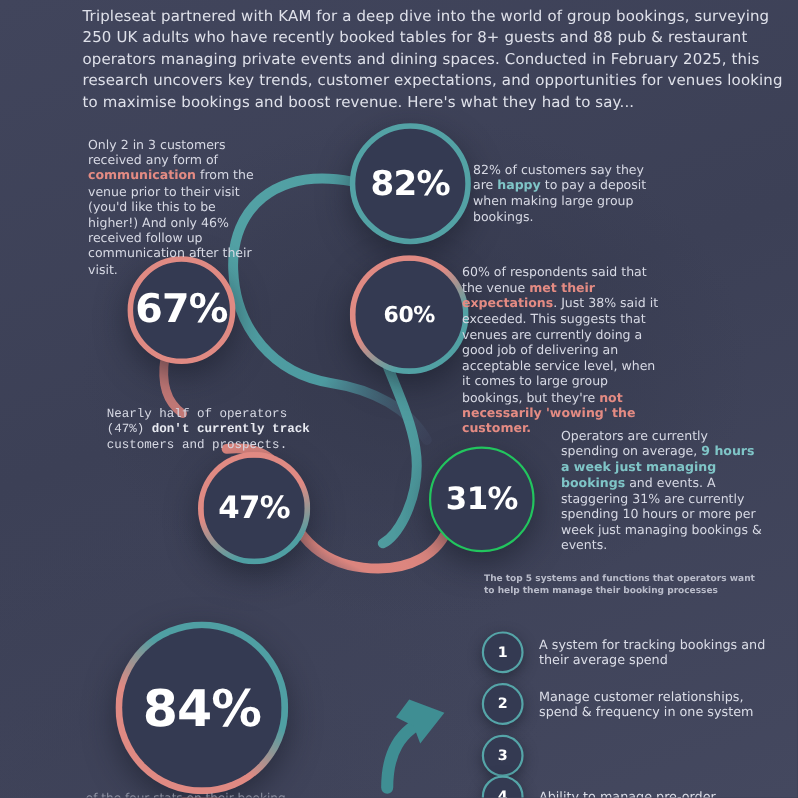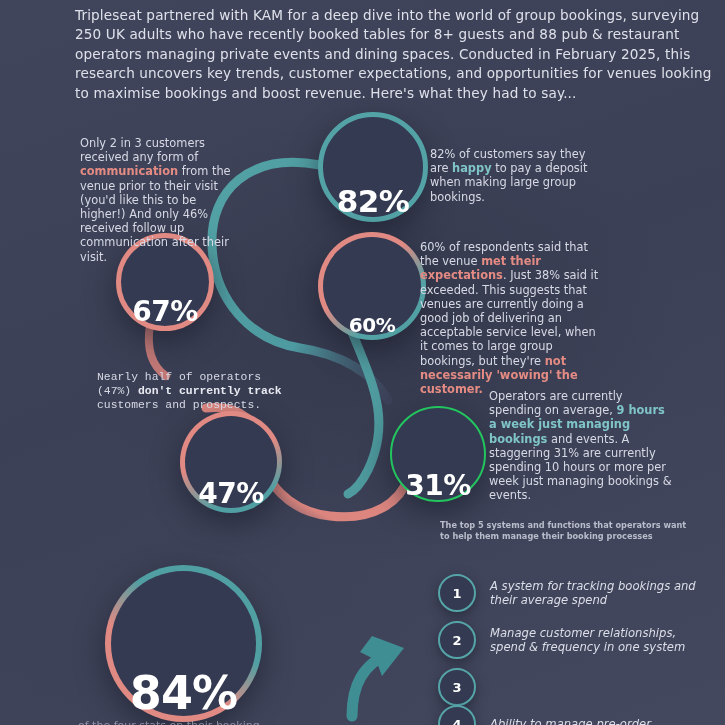--- a/index.html
+++ b/index.html
@@ -25,29 +25,29 @@
   #intro{
     position:absolute;left:75px;top:6px;width:640px;
     font-size:13.6px;line-height:19.4px;color:#dfe1ea;
     letter-spacing:.01em;
   }
 
   
   .pct{
     position:absolute;border-radius:50%;
     background:#343a52;
-    display:flex;align-items:flex-end;justify-content:center;
+    display:flex;align-items:center;justify-content:center;
     color:#ffffff;font-weight:700;letter-spacing:-.02em;
     box-shadow:0 10px 28px rgba(22,25,38,.55);
   }
   .pct span{display:block;line-height:1;}
 
   #c82 {left:318px;top:112px;width:100px;height:100px;font-size:31px;
         border:5px solid #53a2a5;}
-  #c67 {left:116px;top:233px;width:88px;height:88px;font-size:28px;
+  #c67 {left:116px;top:233px;width:88px;height:88px;font-size:36px;
         border:5px solid #e08a83;}
   #c60 {left:318px;top:232px;width:98px;height:98px;font-size:20px;
         border:5px solid transparent;
         background:
           linear-gradient(#343a52,#343a52) padding-box,
           linear-gradient(140deg,#e08a83 0%,#e08a83 42%,#53a2a5 70%,#4e9ea2 100%) border-box;}
   #c47 {left:180px;top:411px;width:92px;height:92px;font-size:28px;
         border:5px solid transparent;
         background:
           linear-gradient(#343a52,#343a52) padding-box,
@@ -69,40 +69,40 @@
     -webkit-mask-composite:xor; mask-composite:exclude;
     z-index:-1;
   }
 
   
   .note{position:absolute;font-size:11.4px;line-height:14.2px;color:#d7d9e4;}
   .hl-coral{color:#e48b83;font-weight:700;}
   .hl-teal{color:#7fc5c7;font-weight:700;}
   .hl-white{color:#e8eaf1;font-weight:700;}
 
-  #note-comm   {left:80px; top:124px; width:160px;margin-top:12px;}
+  #note-comm   {left:80px; top:124px; width:160px;}
   #note-happy  {left:430px;top:147px; width:175px;}
   #note-expect {left:420px;top:240px; width:185px;}
   #note-track  {left:97px; top:370px; width:195px;font-family:Liberation Mono, monospace;}
-  #note-hours  {left:489px;top:389px; width:185px;}
+  #note-hours  {left:510px;top:389px; width:185px;}
 
   
   #list-head{
     position:absolute;left:440px;top:520px;width:250px;
     font-size:8.2px;line-height:10.6px;color:#b9bcca;font-weight:700;
   }
   .li{position:absolute;left:438px;display:flex;align-items:center;gap:14px;}
   .li .num{
     width:34px;height:34px;border-radius:50%;
     background:#343a52;border:2px solid #55a5a8;
     display:flex;align-items:center;justify-content:center;
     color:#ffffff;font-size:13px;font-weight:700;flex:0 0 34px;
     box-shadow:0 4px 12px rgba(20,23,35,.5);
   }
-  .li .txt{font-size:11.6px;line-height:14.4px;color:#dcdee8;width:215px;font-style:italic;}
+  .li .txt{font-size:11.6px;line-height:14.4px;color:#dcdee8;width:215px;}
   #li1{top:574px;} #li2{top:621px;} #li3{top:668px;} #li4{top:705px;}
 
   #bottom-cut{
     position:absolute;left:78px;top:719px;width:330px;
     font-size:11px;line-height:13px;color:#cfd2df;opacity:.55;
     white-space:nowrap;overflow:hidden;
   }
 </style>
 </head>
 <body>

